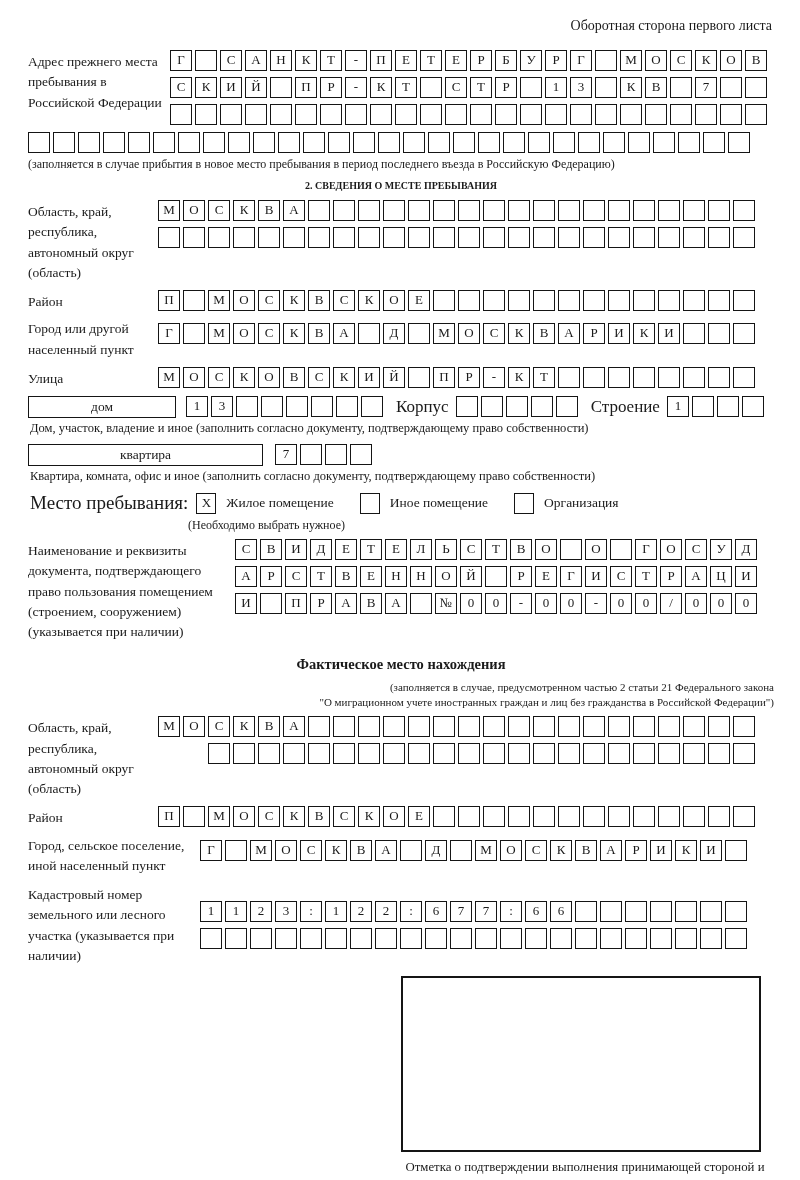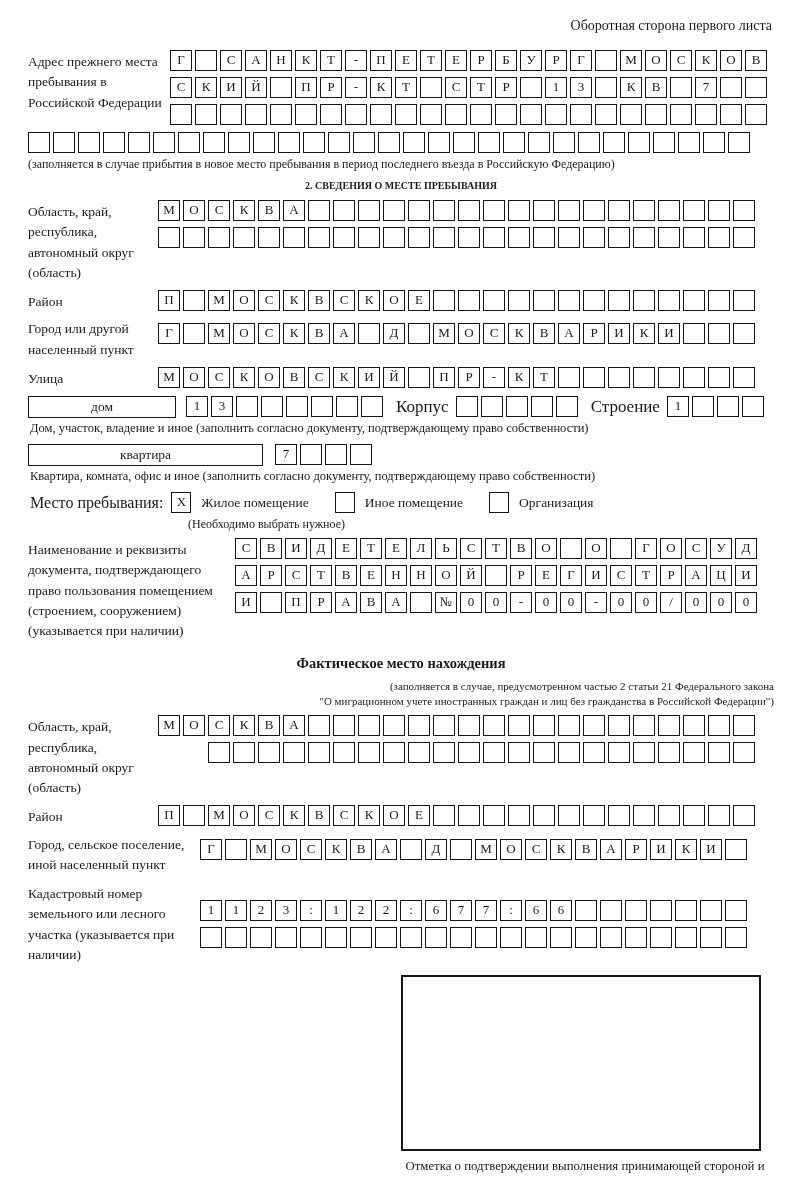--- a/index.html
+++ b/index.html
@@ -27,21 +27,21 @@
   .caption{font-size:12px;text-align:left;margin:4px 0 6px 0;}
   .caption-left{font-size:12.5px;margin:3px 0 8px 2px;}
   .sec-title{font-size:10px;font-weight:bold;text-align:center;margin:8px 0 9px 0;}
   .group{margin-bottom:7px;}
   .wide-box{
     box-sizing:border-box;border:1.6px solid #151515;height:22px;
     text-align:center;font-size:13.5px;line-height:19px;flex:0 0 auto;
   }
   .inline-label{font-size:17px;line-height:22px;padding:0 7px 0 10px;flex:0 0 auto;}
   .mesto-row{display:flex;align-items:center;margin:4px 0 2px 2px;}
-  .mesto-label{font-size:16px;margin-right:8px;}
+  .mesto-label{font-size:19px;margin-right:8px;}
   .checkbox{
     display:inline-block;box-sizing:border-box;width:20px;height:21px;
     border:1.6px solid #151515;text-align:center;font-size:13px;line-height:17px;
     margin-right:10px;flex:0 0 auto;
   }
   .opt-label{font-size:13.5px;margin-right:26px;}
   .fact-title{font-size:14.5px;font-weight:bold;text-align:center;margin:14px 0 8px 0;}
   .fact-caption{font-size:11px;text-align:right;margin:0 0 3px 0;}
   .stamp-wrap{width:378px;margin-left:auto;margin-top:10px;}
   .stamp-box{box-sizing:border-box;width:360px;height:176px;border:2px solid #151515;margin-left:5px;}

